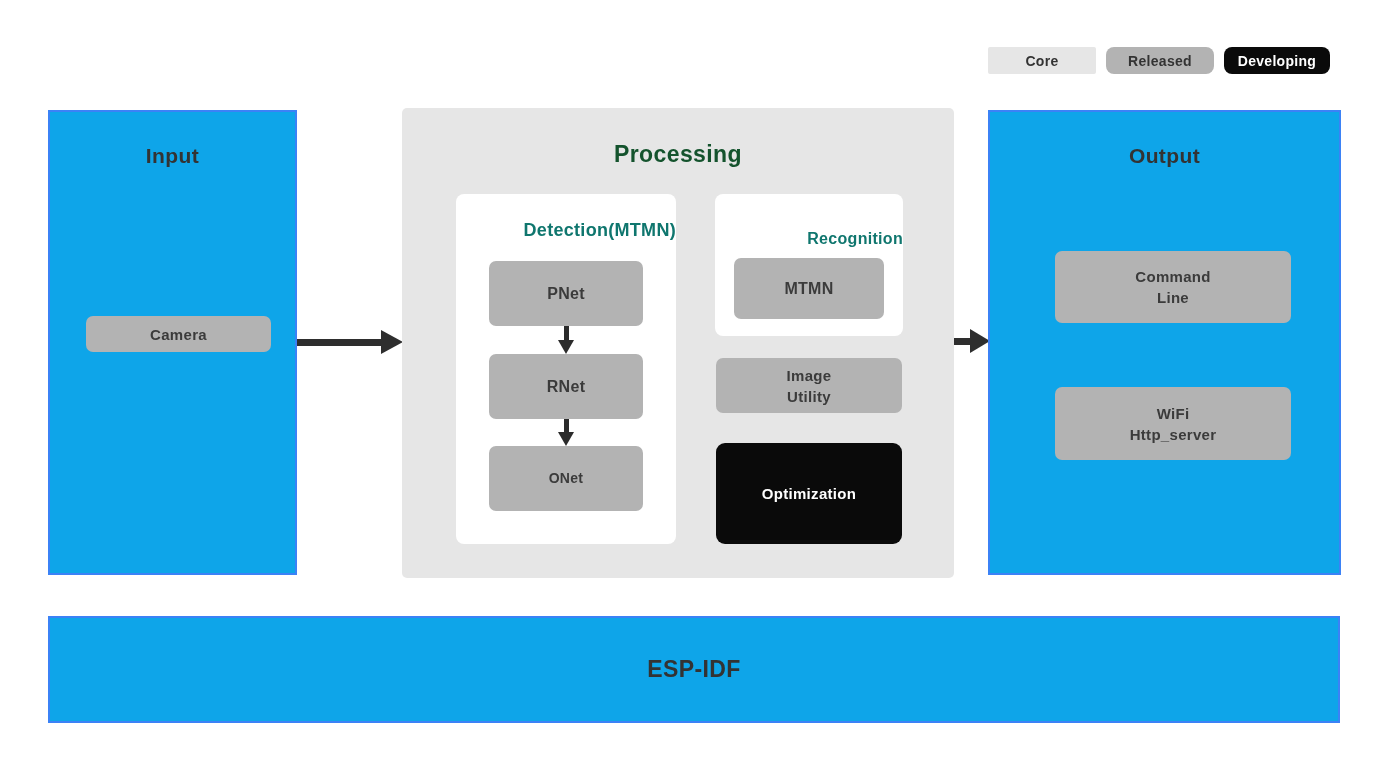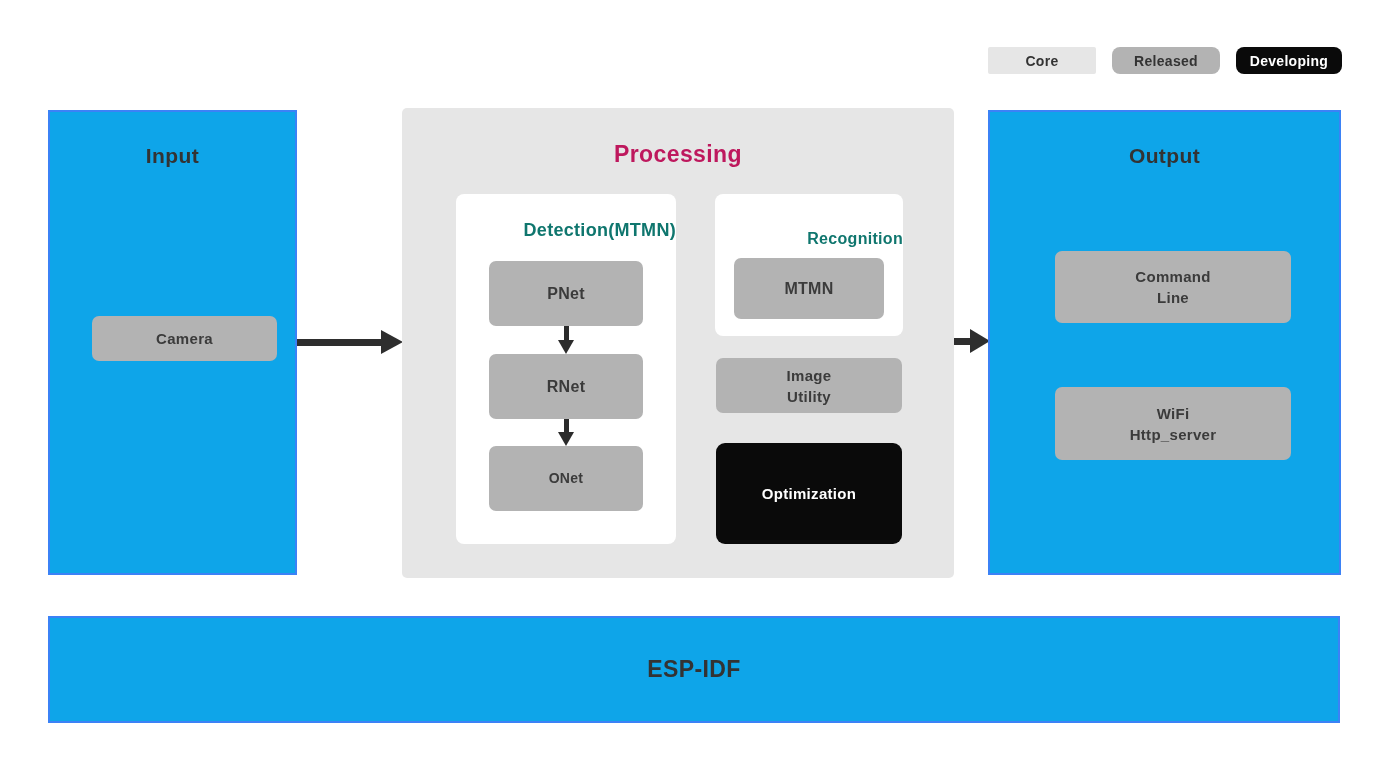--- a/index.html
+++ b/index.html
@@ -11,21 +11,21 @@
     background: #ffffff;
     font-family: "Liberation Sans", sans-serif;
     overflow: hidden;
   }
 
   
   .legend {
     position: absolute;
     left: 988px; top: 47px;
     display: flex;
-    gap: 16px;
+    gap: 10px;
   }
   .legend-item {
     height: 27px;
     display: flex; align-items: center; justify-content: center;
     font-weight: bold; font-size: 14px; color: #333333;
     letter-spacing: 0.3px;
   }
   .legend-core { width: 108px; background: #e6e6e6; border-radius: 2px; }
   .legend-released { width: 108px; background: #b3b3b3; border-radius: 8px; }
   .legend-developing { width: 106px; background: #0a0a0a; color: #ffffff; border-radius: 8px; }
@@ -55,21 +55,21 @@
   #processing-panel {
     position: absolute;
     left: 402px; top: 108px; width: 552px; height: 470px;
     background: #e6e6e6;
     border-radius: 5px;
   }
   #processing-title {
     text-align: center;
     font-weight: bold;
     font-size: 23px;
-    color: #be185d;
+    color: #14532d;
     margin-top: 33px;
     letter-spacing: 0.4px;
   }
 
   .sub-box {
     position: absolute;
     background: #ffffff;
     border-radius: 8px;
   }
   #detection-box   { left: 456px; top: 194px; width: 220px; height: 350px; }
@@ -90,21 +90,21 @@
     text-align: center;
     font-weight: bold;
     font-size: 15px;
     color: #3b3b3b;
     background: #b3b3b3;
     border-radius: 7px;
     white-space: pre-line;
     line-height: 21px;
     letter-spacing: 0.3px;
   }
-  #camera-node       { left: 92px;   top: 316px; width: 185px; height: 45px; }
+  #camera-node       { left: 86px;   top: 316px; width: 185px; height: 36px; }
   #pnet-node         { left: 489px;  top: 261px; width: 154px; height: 65px; font-size: 16px; }
   #rnet-node         { left: 489px;  top: 354px; width: 154px; height: 65px; font-size: 16px; }
   #onet-node         { left: 489px;  top: 446px; width: 154px; height: 65px; font-size: 14px; }
   #frmn-node         { left: 734px;  top: 258px; width: 150px; height: 61px; font-size: 16px; }
   #image-utility-node{ left: 716px;  top: 358px; width: 186px; height: 55px; }
   #optimization-node { left: 716px;  top: 443px; width: 186px; height: 101px;
                        background: #0a0a0a; color: #ffffff; border-radius: 9px; }
   #command-line-node { left: 1055px; top: 251px; width: 236px; height: 72px; }
   #wifi-node         { left: 1055px; top: 387px; width: 236px; height: 73px; }
 

